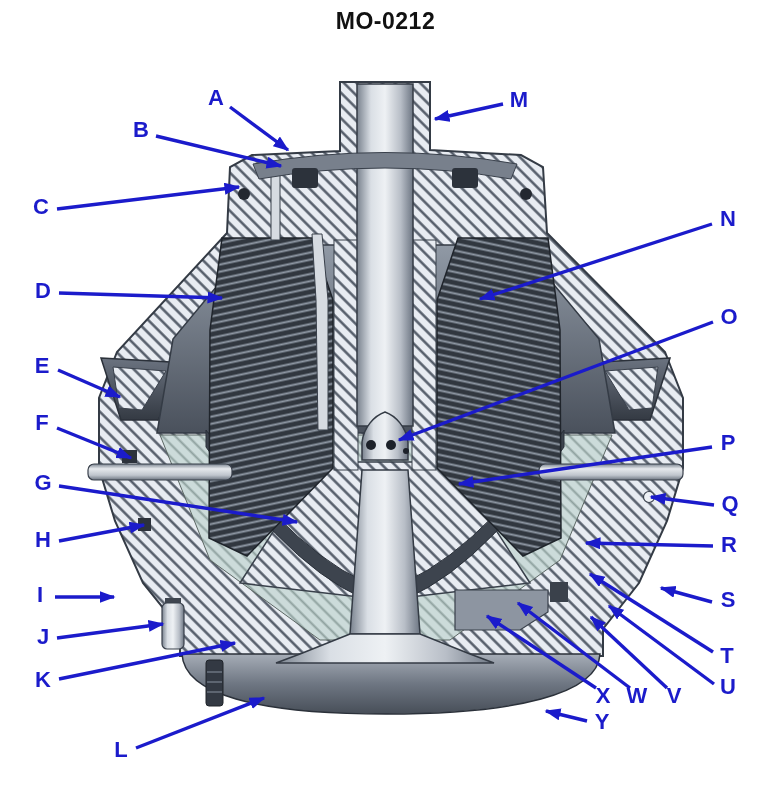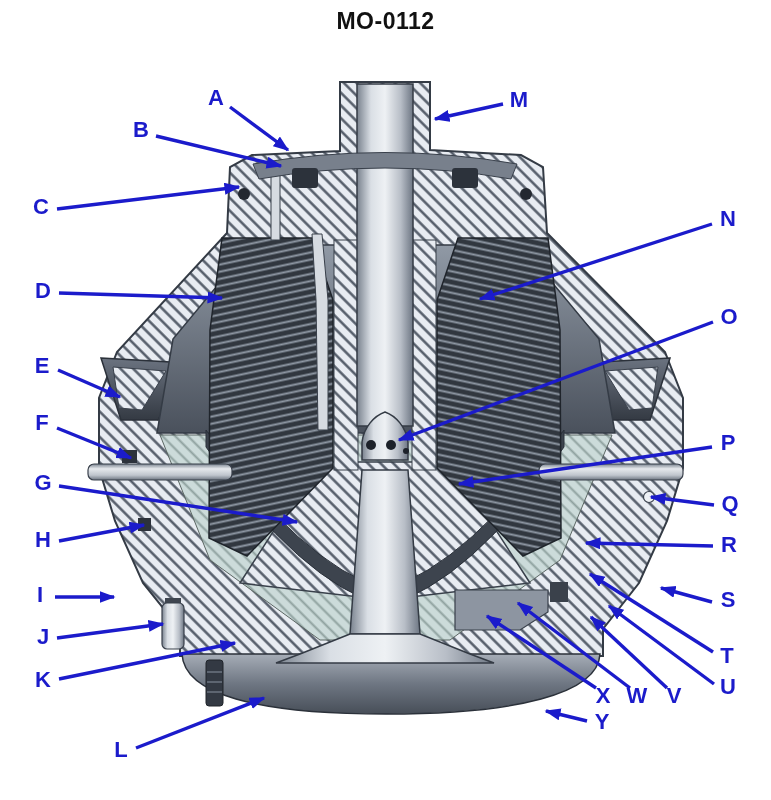--- a/index.html
+++ b/index.html
@@ -17,21 +17,21 @@
   .callout-letter{
     position:absolute;transform:translate(-50%,-54%);
     color:var(--callout-blue,#1b1bcb);
     font-size:22px;font-weight:bold;line-height:1;
   }
 </style>
 </head>
 <body>
 
 <div class="page">
-  <h1 class="figure-title" style="color: rgb(17, 17, 17);">MO-0112</h1>
+  <h1 class="figure-title" style="color: rgb(17, 17, 17);">MO-0212</h1>
 
   <div class="stage">
 
     <svg class="art" viewBox="0 0 771 800">
       <defs>
         <pattern id="hatch" width="9" height="9" patternUnits="userSpaceOnUse" patternTransform="rotate(-45)">
           <rect width="9" height="9" fill="#e8ecf2"></rect>
           <line x1="4.5" y1="0" x2="4.5" y2="9" stroke="#4d5663" stroke-width="2.4"></line>
         </pattern>
         <pattern id="hatchPale" width="9" height="9" patternUnits="userSpaceOnUse" patternTransform="rotate(-45)">

